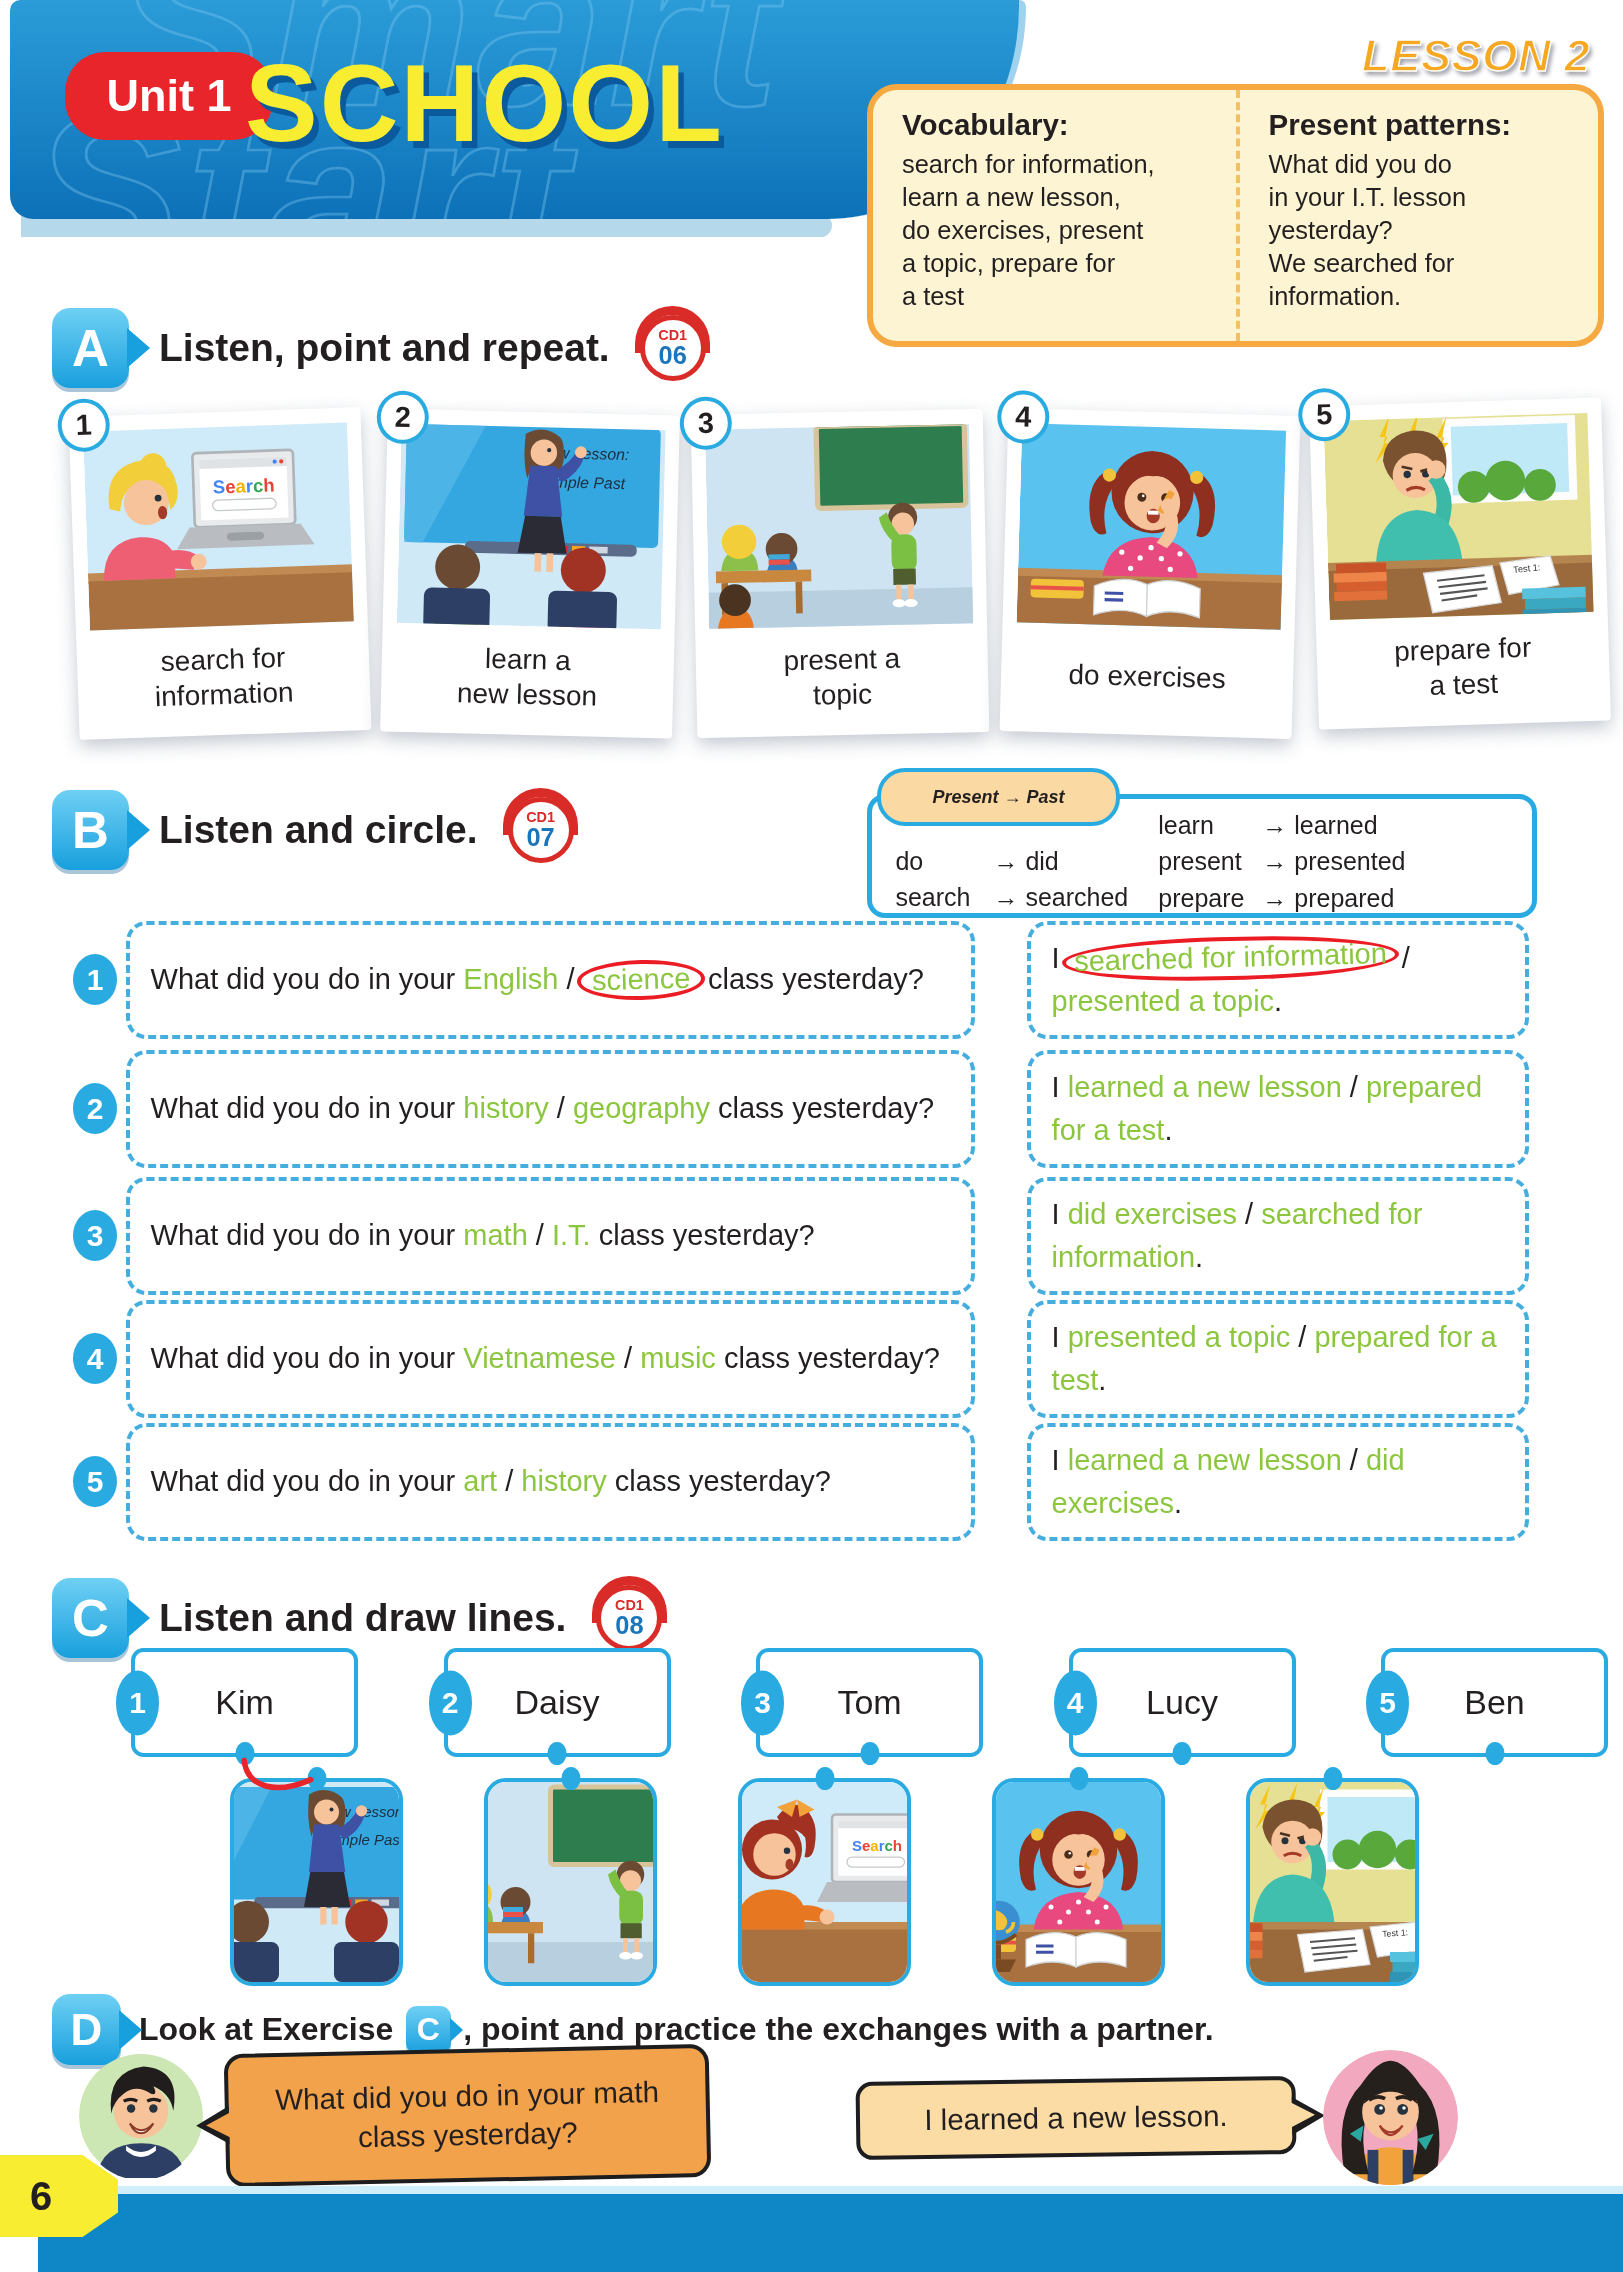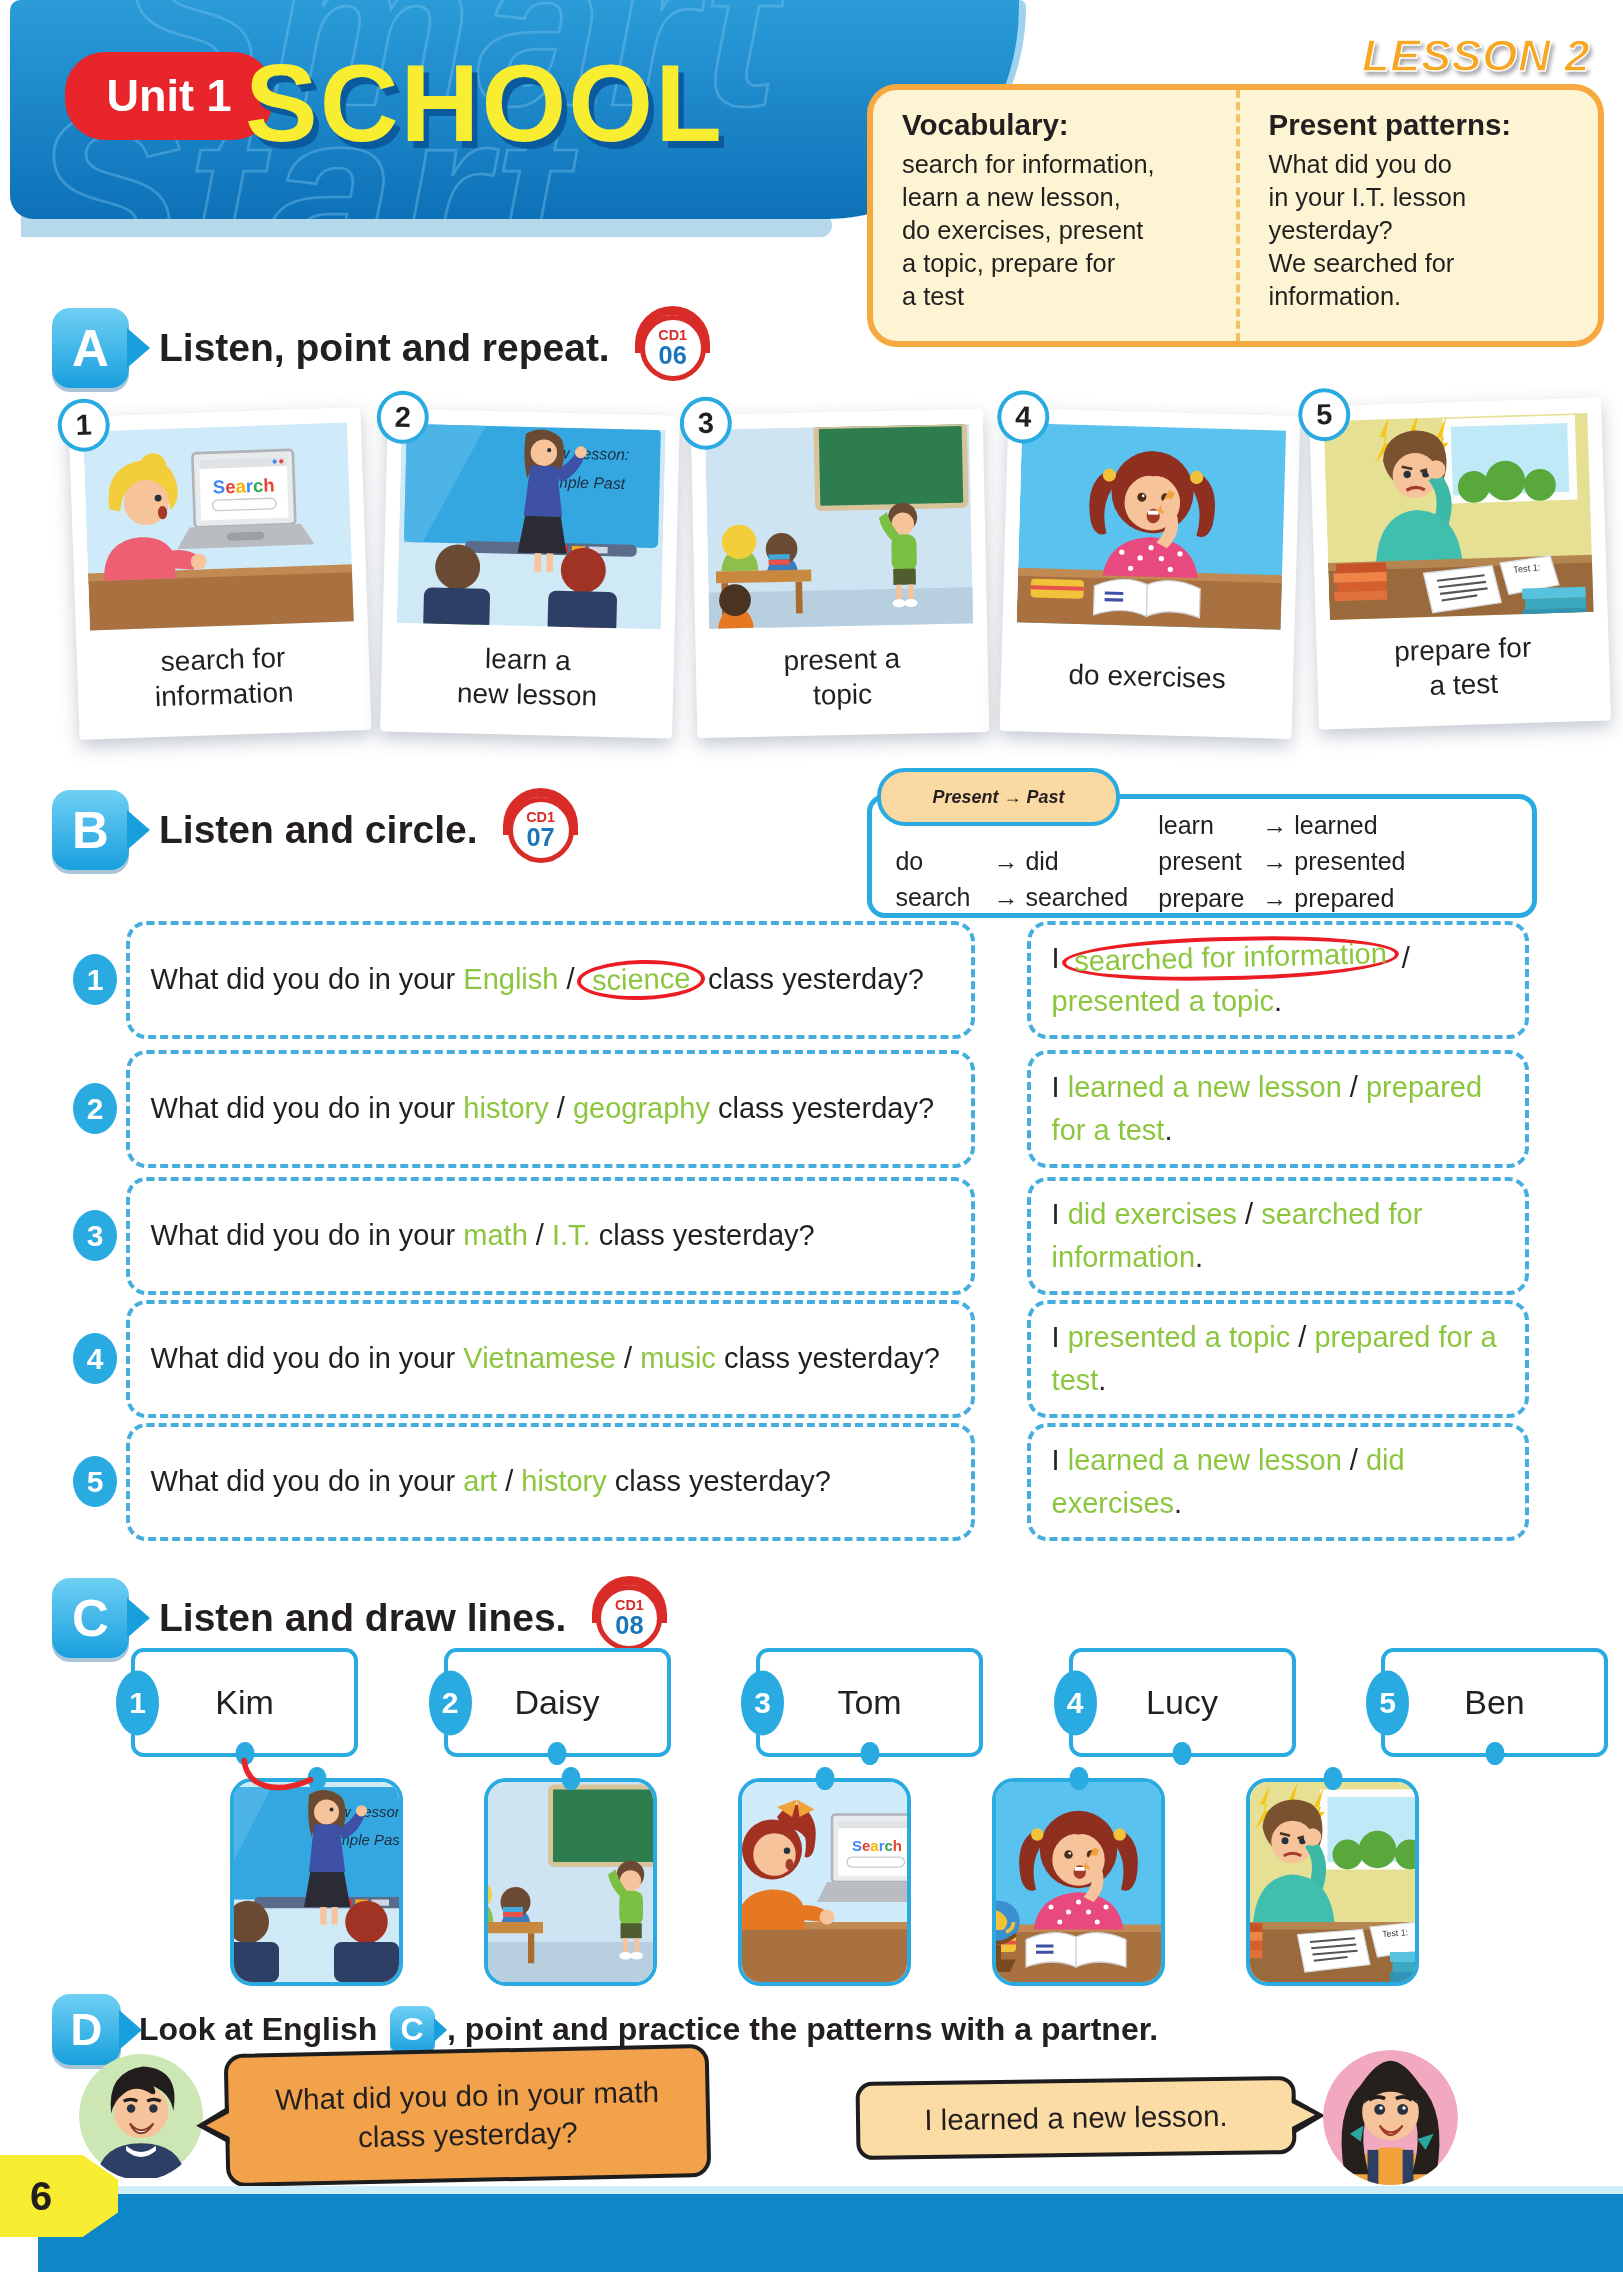--- a/index.html
+++ b/index.html
@@ -593,23 +593,23 @@
     </div>
   </div>
 
   <svg class="line-overlay" viewBox="0 0 2363 700">
     <path d="M 355 312 C 360 352, 402 362, 452 340" fill="none" stroke="#e8252a" stroke-width="8" stroke-linecap="round"></path>
   </svg>
 
   <div class="d-head">
     <div class="sec-badge">D</div>
     <div class="d-title">
-      <span>Look at English</span>
+      <span>Look at Exercise</span>
       <span class="mini-badge">C</span>
-      <span>, point and practice the patterns with a partner.</span>
+      <span>, point and practice the exchanges with a partner.</span>
     </div>
   </div>
 
   <div class="dialogue">
     <div class="avatar avatar-boy">
       <svg viewBox="0 0 100 100">
           <use href="#avatar-boy-sym"></use>
         </svg>
     </div>
     <div class="bubble bubble-q">What did you do in your math class yesterday?</div>

